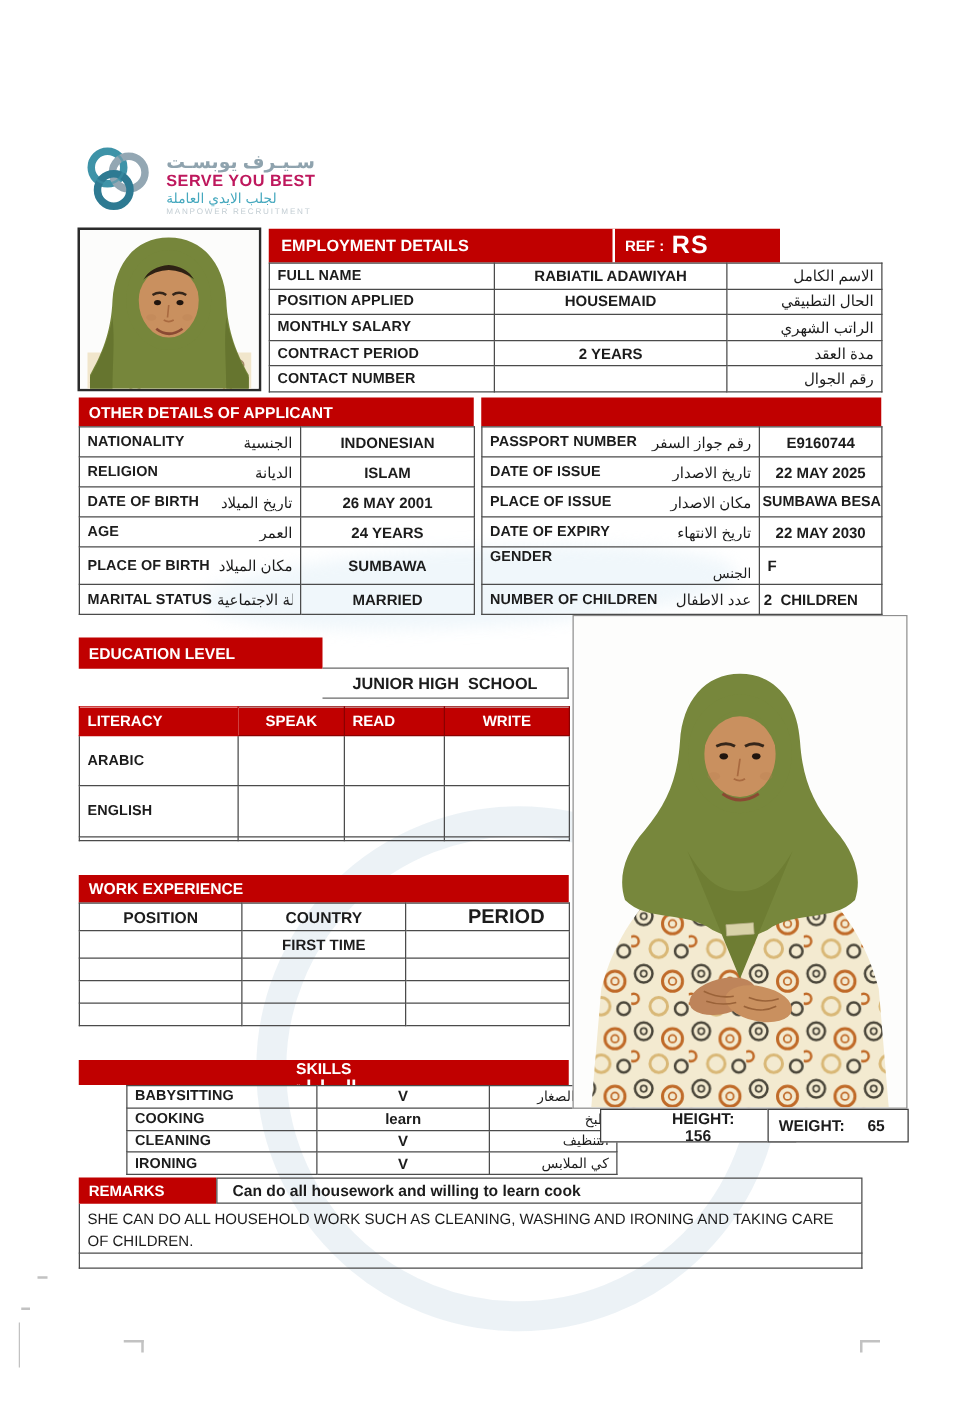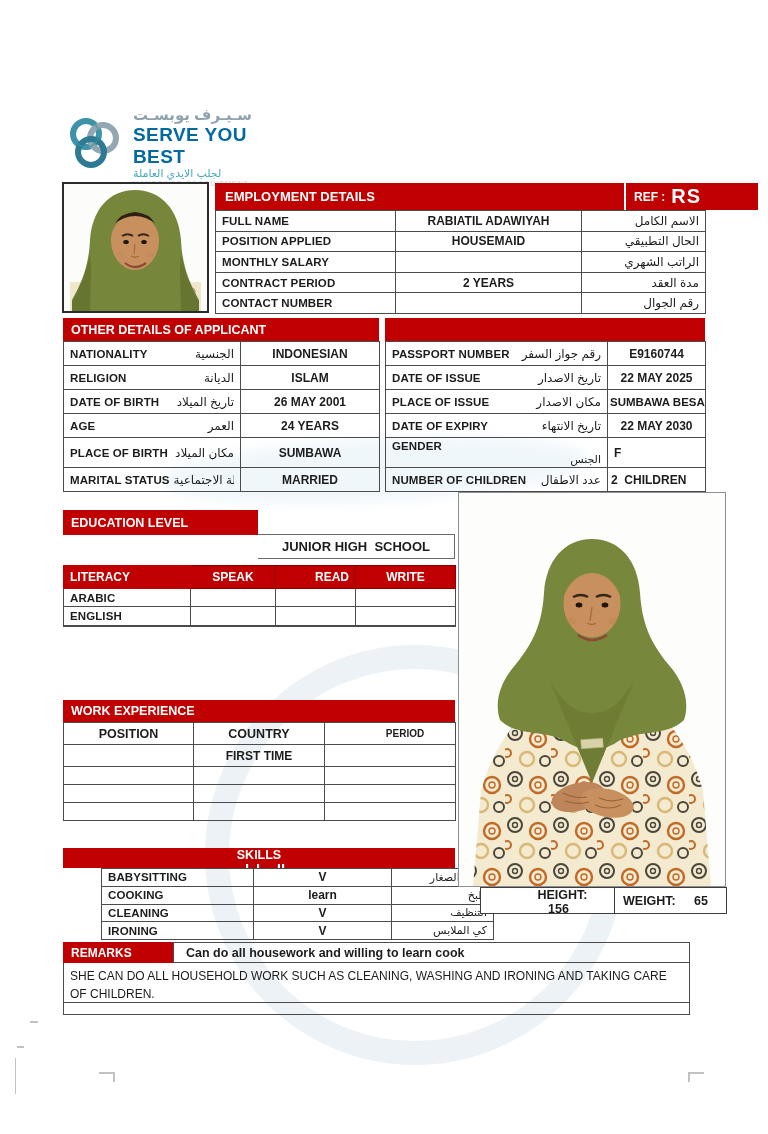--- a/index.html
+++ b/index.html
@@ -31,21 +31,21 @@
     <svg width="62" height="62" viewBox="0 0 62 62" style="flex:none;">
       <g fill="none">
         <circle cx="23" cy="22" r="13" stroke="#3E93A8" stroke-width="6"></circle>
         <circle cx="40" cy="26" r="13" stroke="#93A7B3" stroke-width="6"></circle>
         <circle cx="28" cy="40" r="13" stroke="#2E7A92" stroke-width="6"></circle>
         <circle cx="23" cy="22" r="13" stroke="rgba(62,147,168,.55)" stroke-width="2"></circle>
       </g>
     </svg>
     <div style="display:flex;flex-direction:column;justify-content:center;line-height:1.15;">
       <span class="ar" style="font-size:15px;font-weight:700;color:#8FA3AE;">سـيـرف يوبسـت</span>
-      <span style="font-size:19px;font-weight:700;color:#0369a1;letter-spacing:.4px;">SERVE YOU BEST</span>
+      <span style="font-size:13px;font-weight:700;color:#be185d;letter-spacing:.4px;">SERVE YOU BEST</span>
       <span class="ar" style="font-size:11px;color:#45A8BE;">لجلب الايدي العاملة</span>
       <span style="font-size:6.5px;color:#C3CDD3;letter-spacing:1.4px;">MANPOWER RECRUITMENT</span>
     </div>
   </div>
 
   <div class="abs" style="left:62px;top:182px;width:147px;height:131px;border:2px solid #2b2b2b;background:#fcfcfb;">
     <svg width="143" height="127" viewBox="0 0 143 127">
       <rect width="143" height="127" fill="#fcfcfb"></rect>
       <g fill="#F1E6CC">
         <rect x="6" y="98" width="131" height="29"></rect>
@@ -73,21 +73,21 @@
         <ellipse cx="62" cy="58" rx="2.8" ry="2.1" fill="#20150e"></ellipse>
         <ellipse cx="80" cy="58" rx="2.8" ry="2.1" fill="#20150e"></ellipse>
         <path d="M71,60 L70,70 M67,72 Q71,74.5 75,72" stroke="#A96A40" stroke-width="1.3" fill="none"></path>
         <path d="M61,79 Q71,87 82,79" stroke="#8A4A33" stroke-width="2.2" fill="none"></path>
         <ellipse cx="57" cy="70" rx="4" ry="2.6" fill="#b87a50" opacity=".25"></ellipse>
         <ellipse cx="86" cy="70" rx="4" ry="2.6" fill="#b87a50" opacity=".25"></ellipse>
       </g>
     </svg>
   </div>
 
-  <div class="abs redbar" style="left:215px;top:183px;width:543px;height:27px;justify-content:space-between;padding:0;">
+  <div class="abs redbar" style="left:215px;top:183px;width:409px;height:27px;justify-content:space-between;padding:0;">
     <span style="font-size:13px;padding-left:10px;">EMPLOYMENT DETAILS</span>
     <span style="width:124px;height:100%;border-left:2px solid #fff;display:flex;align-items:center;gap:6px;padding-left:8px;">
       <span style="font-size:12px;">REF :</span>
       <span style="font-size:20px;letter-spacing:1px;">RS</span>
     </span>
   </div>
   <div class="abs" style="left:215px;top:210px;width:490px;height:104px;">
     <table class="t">
       <colgroup>
           <col style="width:180px">
@@ -256,33 +256,33 @@
       </table>
   </div>
 
   <div class="abs redbar" style="left:63px;top:510px;width:195px;height:25px;">
     <span style="font-size:12.5px;">EDUCATION LEVEL</span>
   </div>
   <div class="abs" style="left:258px;top:534px;width:197px;height:25px;border:1px solid #6a6a6a;border-left:none;display:flex;align-items:center;justify-content:center;">
     <span class="val" style="font-size:13px;">JUNIOR HIGH  SCHOOL</span>
   </div>
 
-  <div class="abs" style="left:63px;top:565px;width:392px;height:62px;">
+  <div class="abs" style="left:63px;top:565px;width:392px;height:108px;">
     <table class="t">
       <colgroup>
           <col style="width:127px">
           <col style="width:85px">
           <col style="width:80px">
           <col style="width:100px">
         </colgroup>
       <tbody>
           <tr style="height:23px;background:#C00000;color:#fff;">
         <td style="border-color:#C00000;font-weight:700;font-size:12px;">LITERACY</td>
         <td style="border-color:#8a0000;font-weight:700;font-size:12px;text-align:center;">SPEAK</td>
-        <td style="border-color:#8a0000;font-weight:700;font-size:12px;text-align:right;">READ</td>
+        <td style="border-color:#8a0000;font-weight:700;font-size:12px;text-align:left;">READ</td>
         <td style="border-color:#8a0000;font-weight:700;font-size:12px;text-align:center;">WRITE</td>
       </tr>
       <tr>
         <td class="lbl">ARABIC</td>
         <td></td>
         <td></td>
         <td></td>
       </tr>
       <tr>
         <td class="lbl">ENGLISH</td>
@@ -307,21 +307,21 @@
     <table class="t">
       <colgroup>
           <col style="width:130px">
           <col style="width:131px">
           <col style="width:131px">
         </colgroup>
       <tbody>
           <tr style="height:22px;">
         <td style="font-weight:700;text-align:center;font-size:12.5px;">POSITION</td>
         <td style="font-weight:700;text-align:center;font-size:12.5px;">COUNTRY</td>
-        <td style="font-weight:700;text-align:center;font-size:10px;padding-left:36px;">PERIOD</td>
+        <td style="font-weight:700;text-align:center;font-size:16px;padding-left:36px;">PERIOD</td>
       </tr>
       <tr style="height:22px;">
         <td></td>
         <td class="val">FIRST TIME</td>
         <td></td>
       </tr>
       <tr style="height:18px;">
         <td></td>
         <td></td>
         <td></td>

